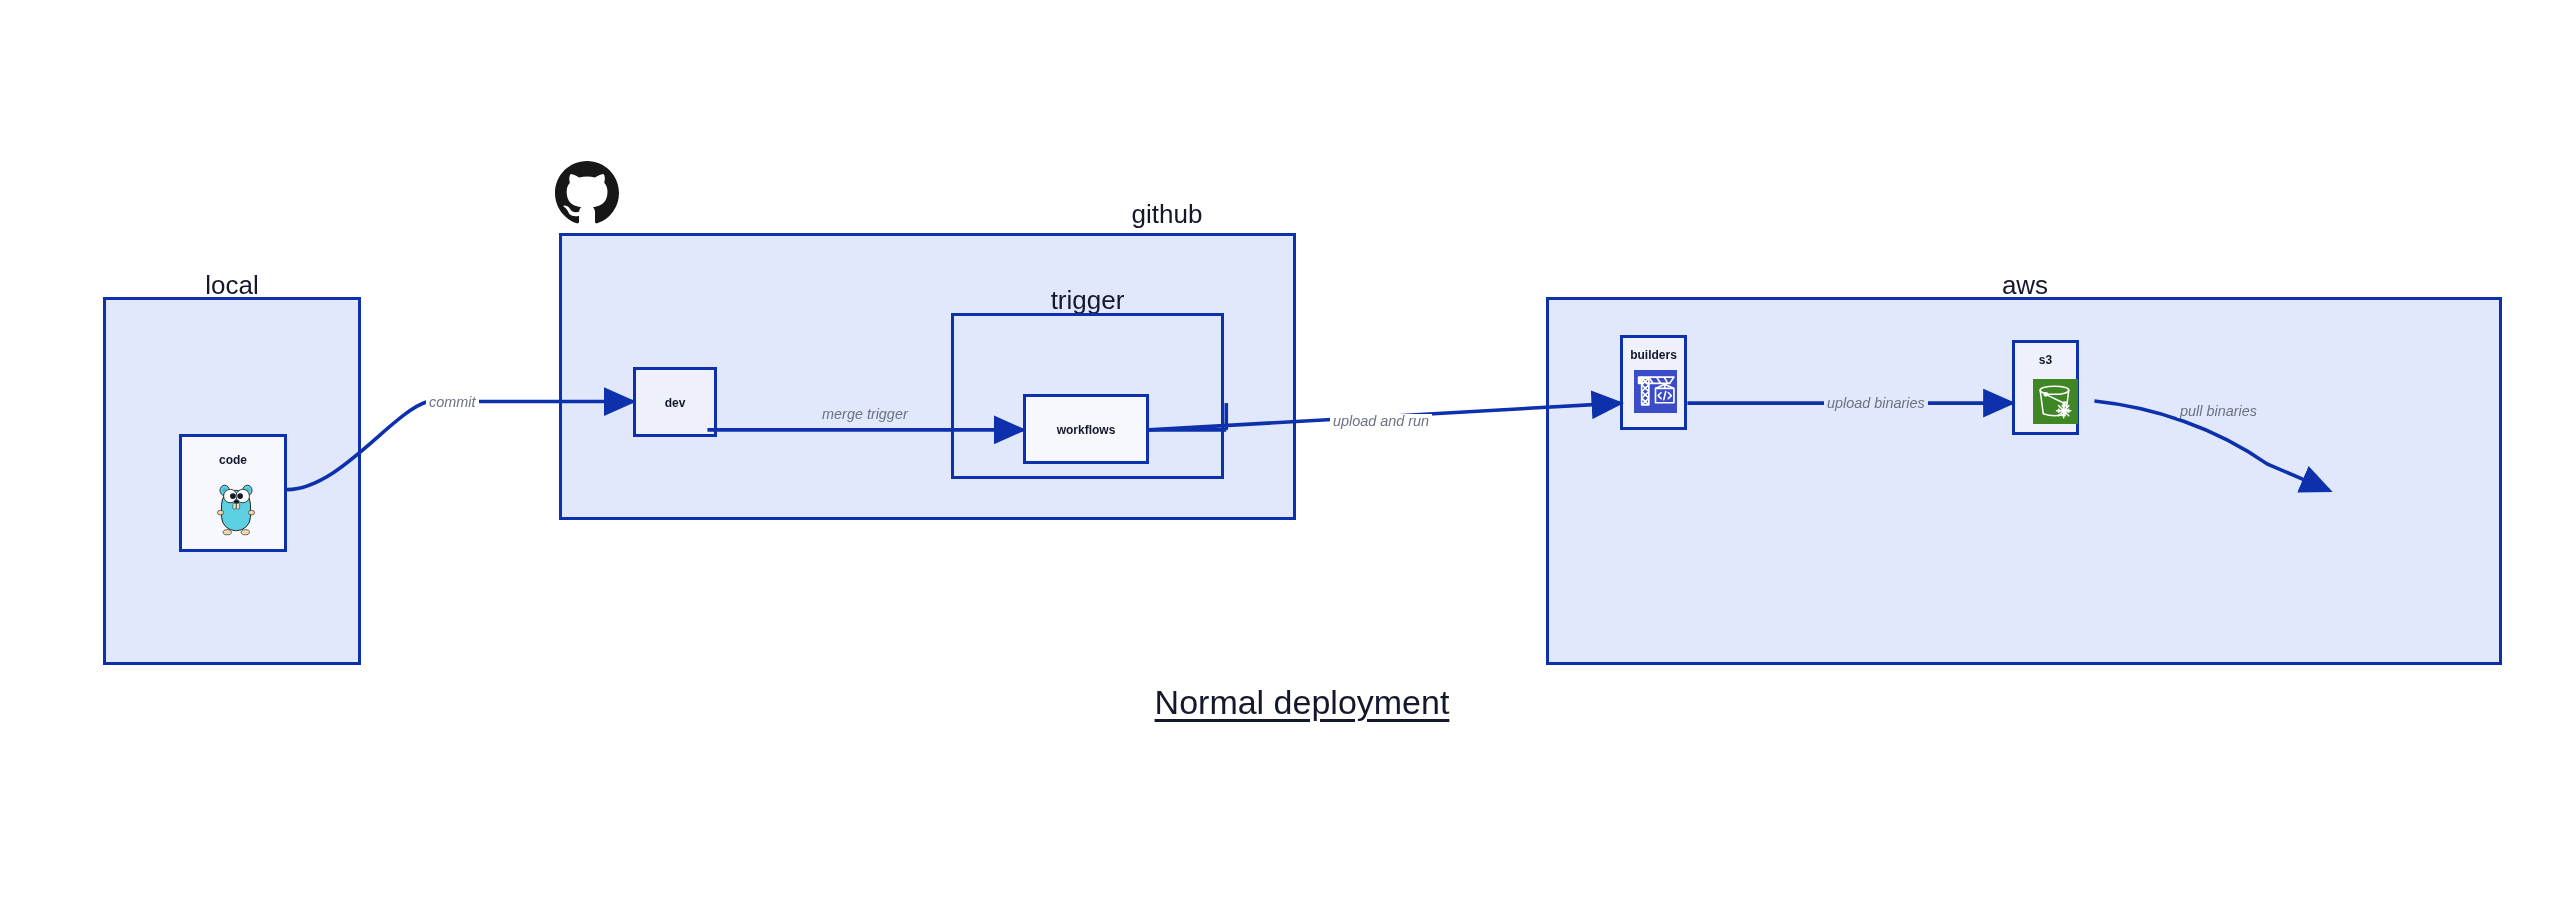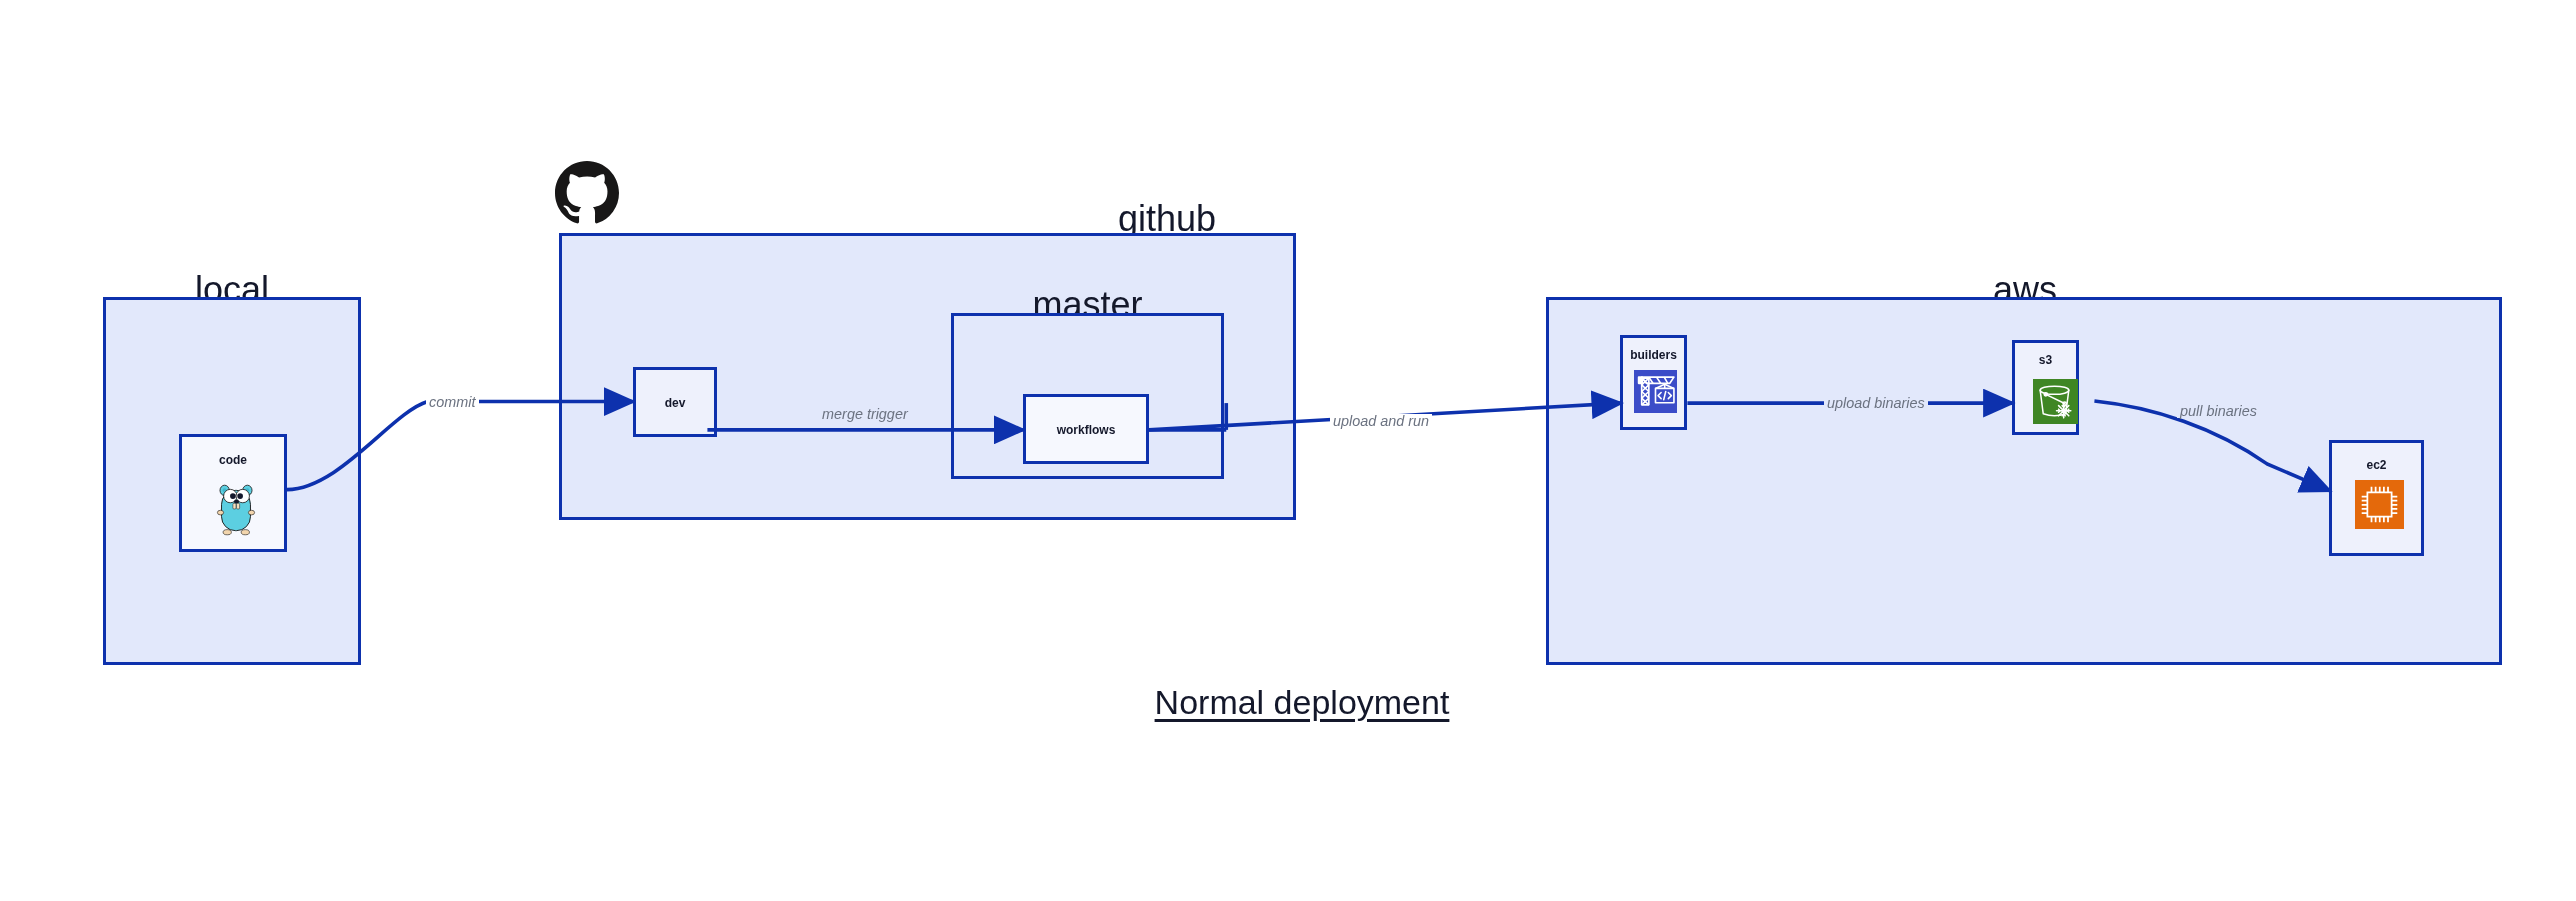--- a/index.html
+++ b/index.html
@@ -29,21 +29,21 @@
   
   .group-box {
     position: absolute;
     background: #e2e8fb;
     border: 3.6px solid #0d31ad;
     box-sizing: border-box;
   }
   .group-label {
     position: absolute;
     color: #14182b;
-    font-size: 36px;
+    font-size: 26px;
     line-height: 1;
     white-space: nowrap;
     text-align: center;
     font-family: "Liberation Sans", sans-serif;
   }
   
   .node-box {
     position: absolute;
     background: #eef1fc;
     border: 3.6px solid #0d31ad;
@@ -115,21 +115,21 @@
       <path fill="#181717" d="M8 0C3.58 0 0 3.58 0 8c0 3.54 2.29 6.53 5.47 7.59.4.07.55-.17.55-.38
         0-.19-.01-.82-.01-1.49-2.01.37-2.53-.49-2.69-.94-.09-.23-.48-.94-.82-1.13-.28-.15-.68-.52-.01-.53.63-.01
         1.08.58 1.23.82.72 1.21 1.87.87 2.33.66.07-.52.28-.87.51-1.07-1.78-.2-3.64-.89-3.64-3.95
         0-.87.31-1.59.82-2.15-.08-.2-.36-1.02.08-2.12 0 0 .67-.21 2.2.82.64-.18 1.32-.27 2-.27.68 0
         1.36.09 2 .27 1.53-1.04 2.2-.82 2.2-.82.44 1.1.16 1.92.08 2.12.51.56.82 1.27.82 2.15 0 3.07-1.87
         3.75-3.65 3.95.29.25.54.73.54 1.48 0 1.07-.01 1.93-.01 2.2 0 .21.15.46.55.38A8.012 8.012 0 0 0
         16 8c0-4.42-3.58-8-8-8z"></path>
     </svg>
   </div>
 
-  <div class="group-label" style="left:951px; top:319px; width:273px; transform:translateY(-32px);">master</div>
+  <div class="group-label" style="left:951px; top:319px; width:273px; transform:translateY(-32px);">trigger</div>
   <div class="group-box" style="left:951px; top:313px; width:273px; height:166px;"></div>
 
   <div class="group-label" style="left:1896px; top:304px; width:258px; transform:translateY(-32px);">aws</div>
   <div class="group-box" style="left:1546px; top:297px; width:956px; height:368px;"></div>
 
   <div class="node-box light" style="left:179px; top:434px; width:108px; height:118px;">
     <div class="node-label" style="top:16.5px;">code</div>
     <div class="icon-tile" style="left:28px; top:42px; width:52px; height:62px;">
       <svg viewBox="0 0 100 120" width="52" height="62">
 
@@ -210,35 +210,20 @@
           <circle cx="62" cy="48" r="3.2" fill="none"></circle>
 
           <path d="M60 48 L60 76 M46 62 L74 62 M50 52 L70 72 M70 52 L50 72"></path>
           <path d="M57 52 L60 55 L63 52 M57 72 L60 69 L63 72
                    M50 59 L53 62 L50 65 M70 59 L67 62 L70 65"></path>
         </g>
       </svg>
     </div>
   </div>
 
-  <div class="node-box" style="left:2329px; top:440px; width:95px; height:116px;">
-    <div class="node-label" style="top:15.5px;">ec2</div>
-    <div class="icon-tile" style="left:23px; top:37px; width:49px; height:49px;">
-      <svg viewBox="0 0 95 95" width="49" height="49">
-        <rect x="0" y="0" width="95" height="95" fill="#e4690b"></rect>
-        <g fill="none" stroke="#ffffff" stroke-width="3.4">
-          <rect x="24" y="24" width="47" height="47"></rect>
-          <path d="M32 24 L32 13 M40 24 L40 13 M48 24 L48 13 M56 24 L56 13 M64 24 L64 13"></path>
-          <path d="M32 71 L32 82 M40 71 L40 82 M48 71 L48 82 M56 71 L56 82 M64 71 L64 82"></path>
-          <path d="M24 32 L13 32 M24 40 L13 40 M24 48 L13 48 M24 56 L13 56 M24 64 L13 64"></path>
-          <path d="M71 32 L82 32 M71 40 L82 40 M71 48 L82 48 M71 56 L82 56 M71 64 L82 64"></path>
-        </g>
-      </svg>
-    </div>
-  </div>
 
   <svg class="layer" viewBox="0 0 5054 1750" width="2604" height="902">
     <defs>
       <marker id="arrowhead" markerWidth="9" markerHeight="8" refX="8" refY="4" orient="auto" markerUnits="strokeWidth">
         <path d="M0,0 L9,4 L0,8 z" fill="#0d31ad"></path>
       </marker>
     </defs>
     <g stroke="#0d31ad" stroke-width="7" fill="none">
 
       <path d="M557,950 C660,948 760,800 830,779 L1228,779" marker-end="url(#arrowhead)"></path>

